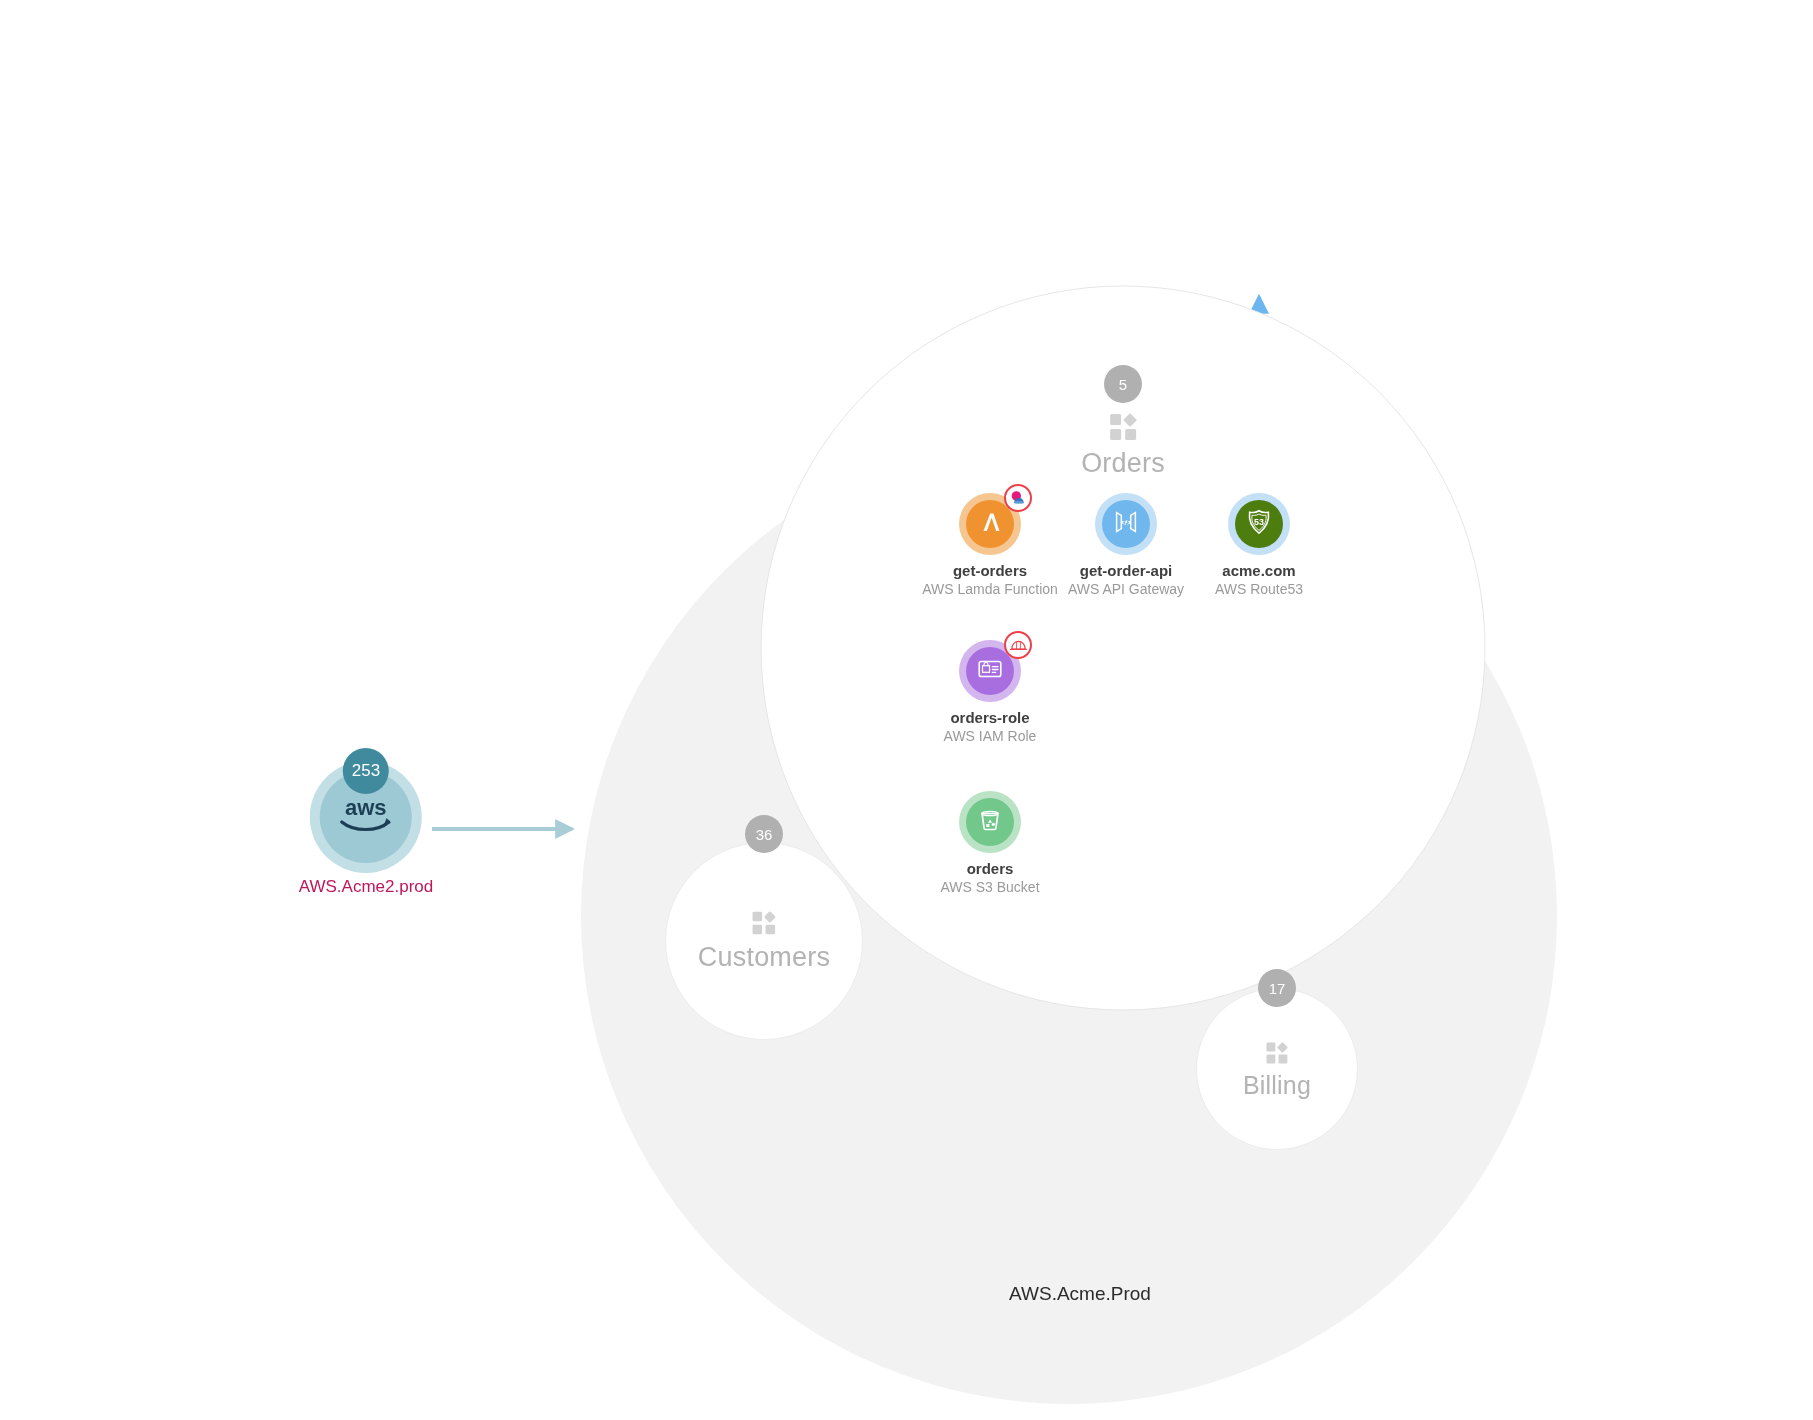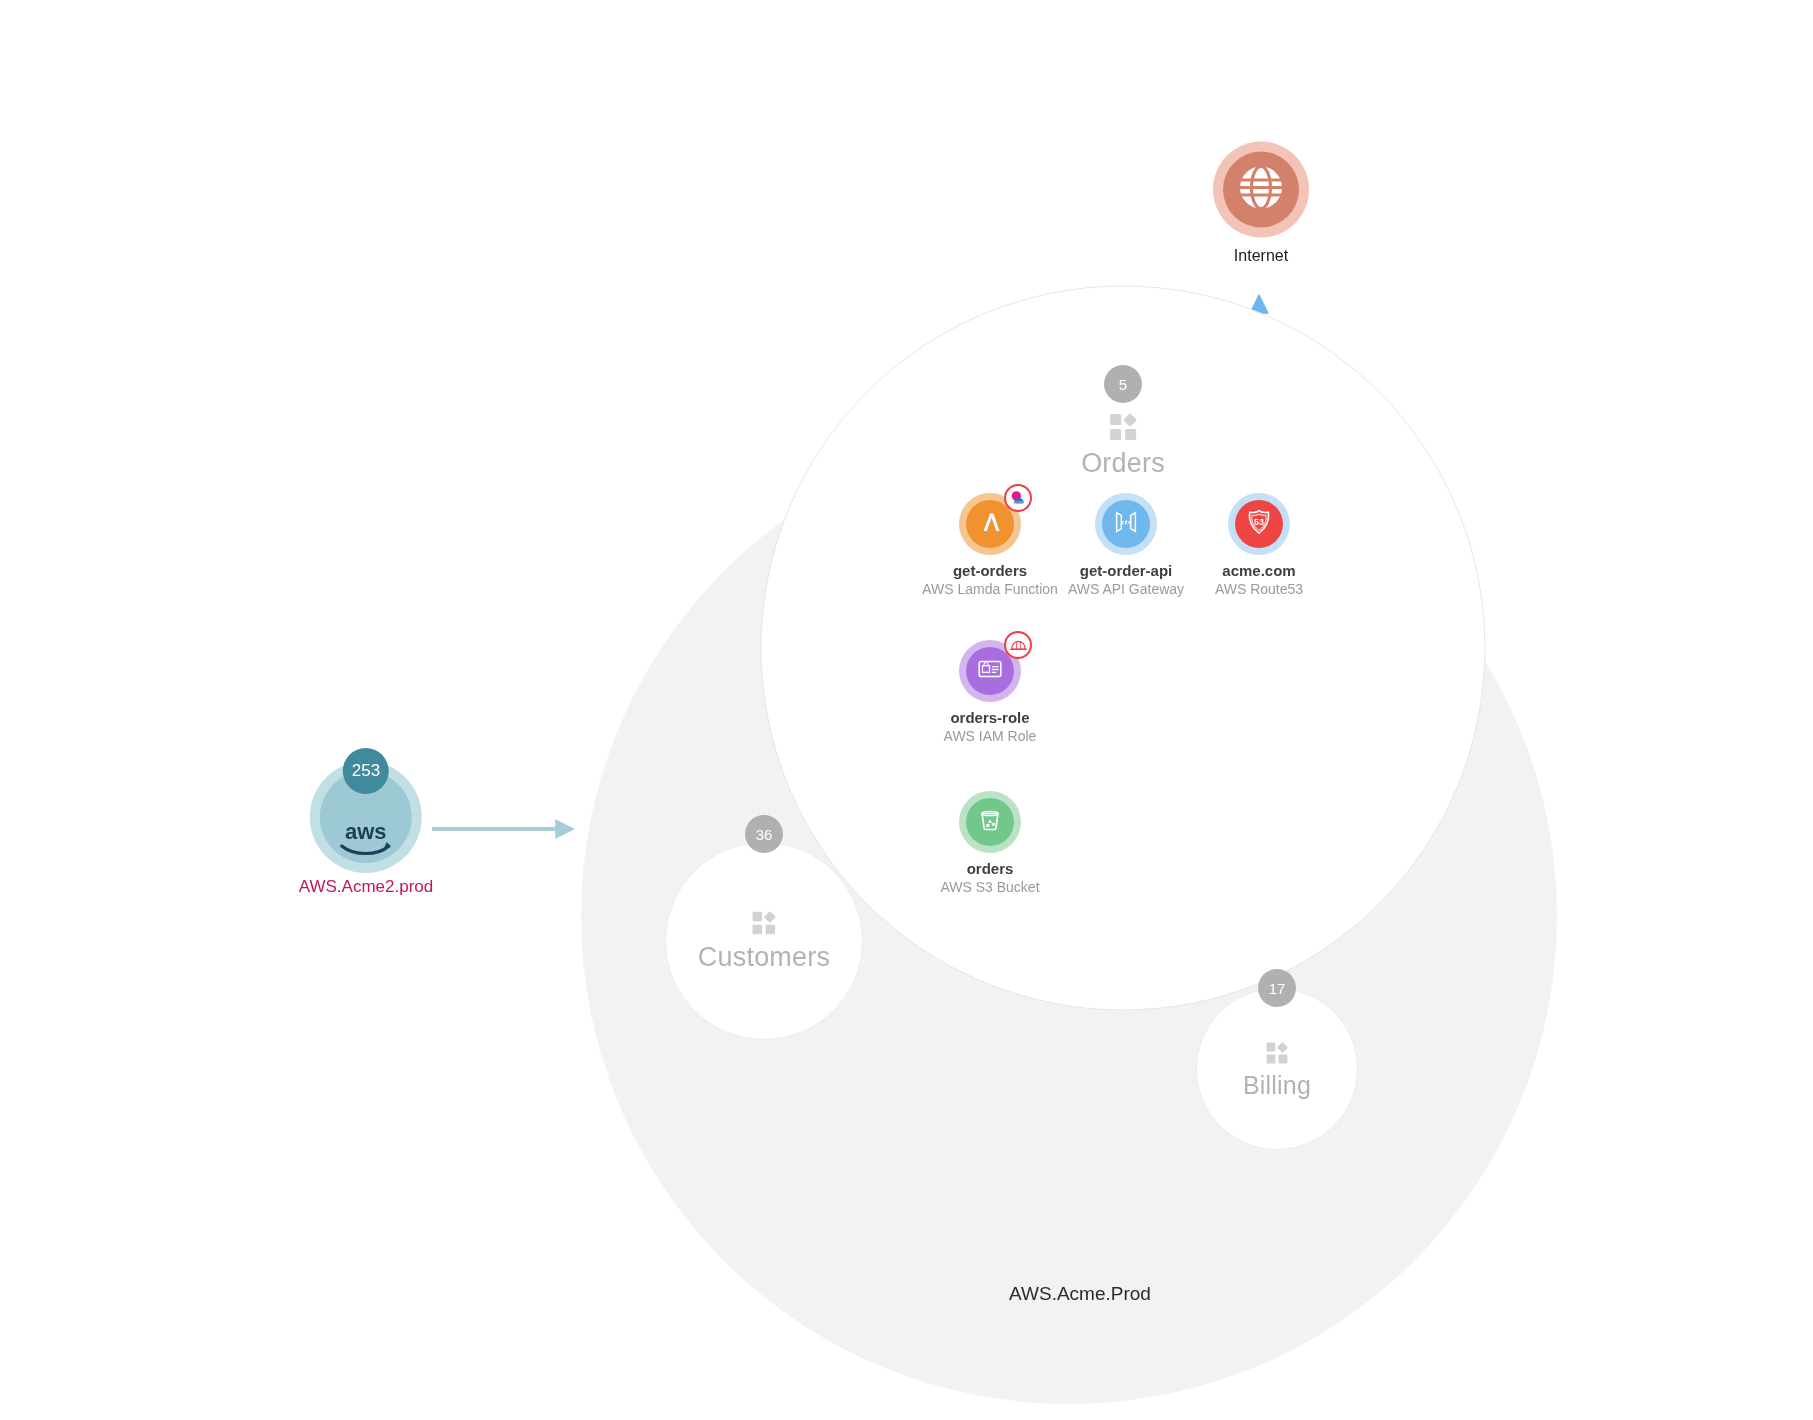--- a/index.html
+++ b/index.html
@@ -185,21 +185,21 @@
     display: flex;
     align-items: center;
     justify-content: center;
   }
   .aws-core {
     width: 92px;
     height: 92px;
     border-radius: 50%;
     background: #9dc9d4;
     display: flex;
-    align-items: flex-end;
+    align-items: center;
     justify-content: center;
   }
   .aws-badge {
     position: absolute;
     top: -13px;
     left: 50%;
     transform: translateX(-50%);
     width: 46px;
     height: 46px;
     border-radius: 50%;
@@ -298,38 +298,20 @@
         <rect x="17.1" y="3.2" width="9.8" height="9.8" rx="1.3" fill="#d2d2d2" transform="rotate(45 22 8)"></rect>
       </svg>
     </span>
     <span class="group-title small">Billing</span>
   </div>
 
   <div class="group-badge" style="left:1277px; top:988px;">17</div>
 
   <div class="boundary-label" style="left:1056px; top:1283px;">AWS.Acme.Prod</div>
 
-  <div class="node" style="left:1261px; top:203px;">
-    <div class="inet-ring">
-      <div class="inet-core">
-        <span>
-          <svg width="46" height="46" viewBox="0 0 46 46" aria-hidden="true">
-            <circle cx="23" cy="23" r="21" fill="#ffffff"></circle>
-            <g stroke="#d4816c" stroke-width="3.2" fill="none">
-              <line x1="3" y1="15.5" x2="43" y2="15.5"></line>
-              <line x1="2" y1="23" x2="44" y2="23"></line>
-              <line x1="3" y1="30.5" x2="43" y2="30.5"></line>
-              <ellipse cx="23" cy="23" rx="9.5" ry="21"></ellipse>
-            </g>
-          </svg>
-        </span>
-      </div>
-    </div>
-    <div class="inet-label">Internet</div>
-  </div>
 
   <div class="node" style="left:366px; top:829px;">
     <div class="aws-ring">
       <div class="aws-core">
         <span>
           <svg width="64" height="40" viewBox="0 0 64 40" aria-hidden="true">
             <text x="32" y="20" text-anchor="middle" font-family="'Liberation Sans', sans-serif" font-size="22" font-weight="700" fill="#1c3f55">aws</text>
             <path d="M8 27 C20 37, 44 37, 55 27" stroke="#1c3f55" stroke-width="3.2" fill="none" stroke-linecap="round"></path>
             <path d="M53 23 L57 28 L50 30 Z" fill="#1c3f55"></path>
           </svg>
@@ -375,21 +357,21 @@
           </svg>
         </span>
       </div>
     </div>
     <div class="res-label">get-order-api</div>
     <div class="res-sub">AWS API Gateway</div>
   </div>
 
   <div class="res" style="left:1259px; top:545px;">
     <div class="res-ring" style="background:#c3e0f7;">
-      <div class="res-core" style="background:#ef4444;">
+      <div class="res-core" style="background:#4d7c0f;">
         <span>
           <svg width="30" height="30" viewBox="0 0 32 32" aria-hidden="true">
             <path d="M16 4 C12 6.5 8 6 6 5.5 C5 12 6 20 16 28 C26 20 27 12 26 5.5 C24 6 20 6.5 16 4 Z" fill="none" stroke="#ffffff" stroke-width="1.7"></path>
             <path d="M16 7.5 C13 9.3 10 9 8.6 8.7 C7.9 13.4 8.6 19.2 16 25 C23.4 19.2 24.1 13.4 23.4 8.7 C22 9 19 9.3 16 7.5 Z" fill="none" stroke="#ffffff" stroke-width="1"></path>
             <text x="16" y="19.5" text-anchor="middle" font-family="'Liberation Sans', sans-serif" font-size="9.5" font-weight="700" fill="#ffffff">53</text>
           </svg>
         </span>
       </div>
     </div>
     <div class="res-label">acme.com</div>

